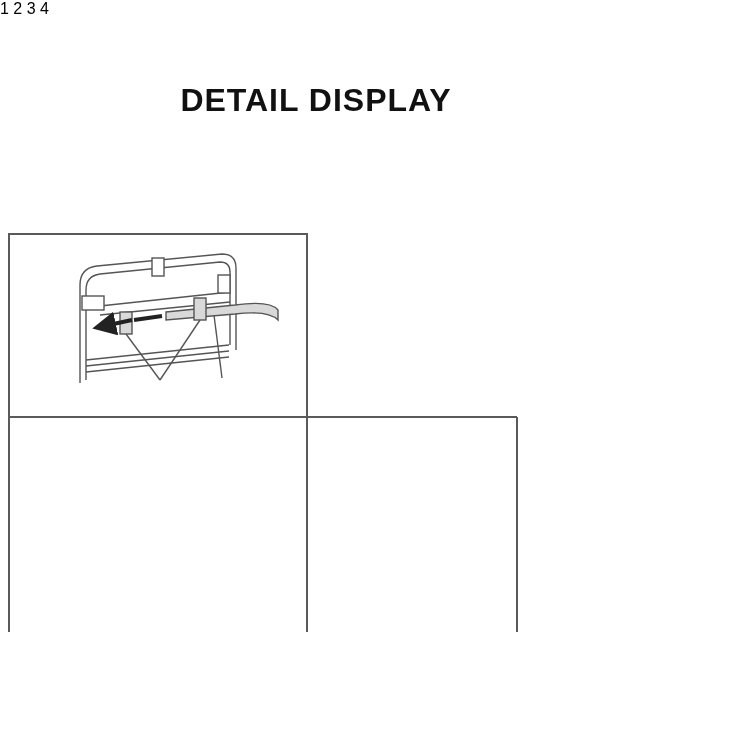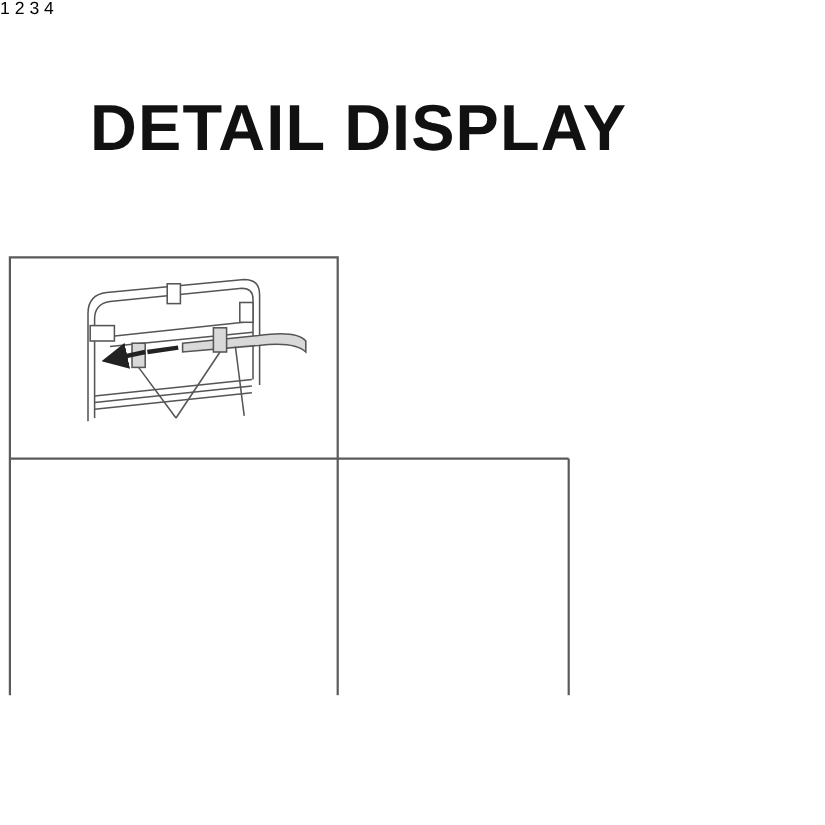--- a/index.html
+++ b/index.html
@@ -1,19 +1,19 @@
 <!DOCTYPE html>
 <html><head>
 <meta charset="utf-8">
 <style>
   html, body { margin: 0; padding: 0; background: #ffffff; }
   body { width: 750px; height: 750px; position: relative; overflow: hidden; font-family: "Liberation Sans", sans-serif; }
   .title {
-    position: absolute; left: 10px; top: 82px; width: 632px; text-align: center;
-    font-family: "Liberation Sans", sans-serif; font-weight: bold; font-size: 59px;
+    position: absolute; left: 0; top: 82px; width: 632px; text-align: center;
+    font-family: "Liberation Sans", sans-serif; font-weight: bold; font-size: 32px;
     letter-spacing: 1px; color: #111111;
   }
   .canvas { position: absolute; left: 0; top: 0; width: 750px; height: 750px; }
 </style>
 </head>
 <body>
 
 
 
 <div class="title">DETAIL DISPLAY</div>

